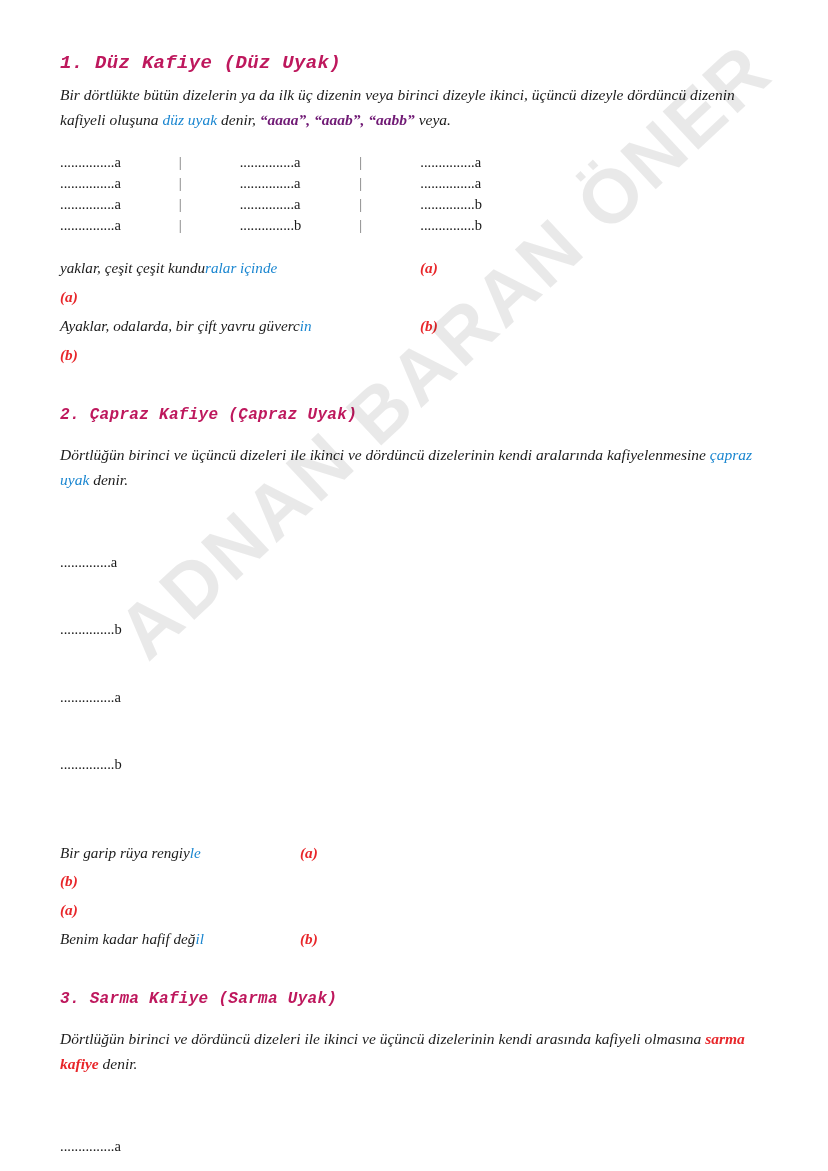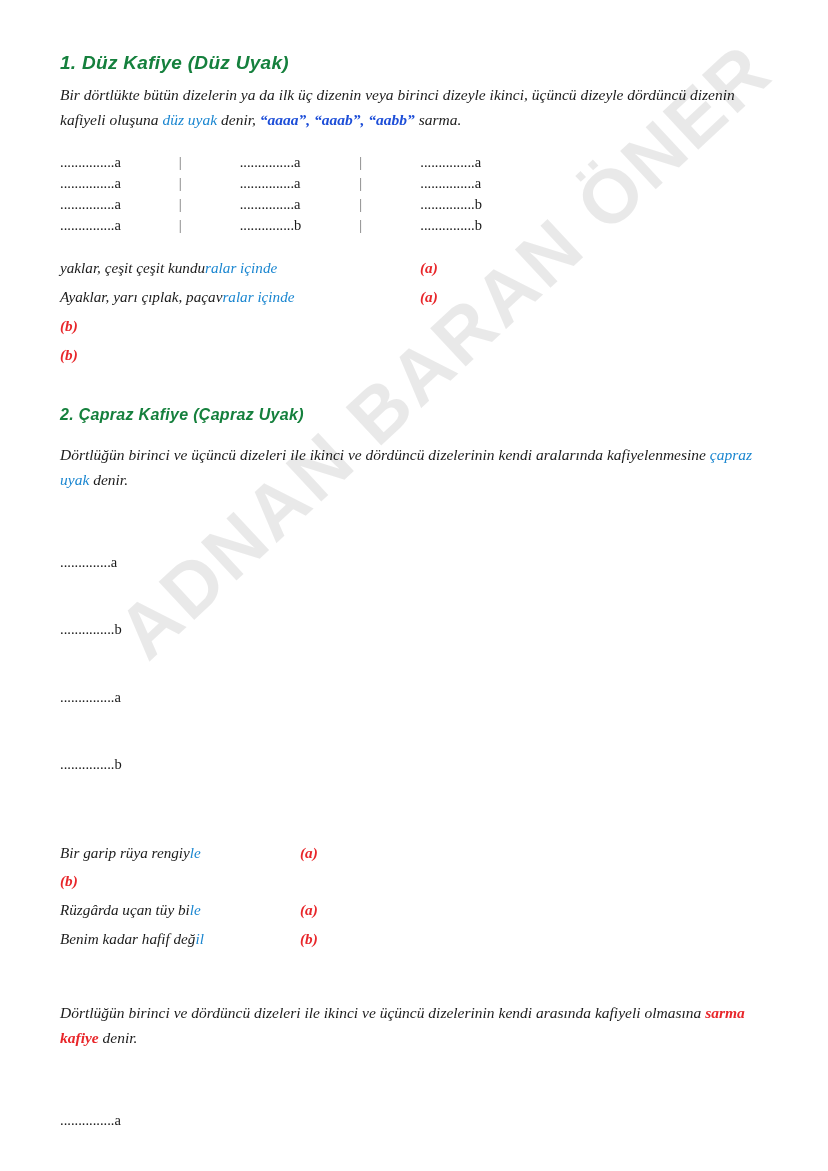--- a/index.html
+++ b/index.html
@@ -41,40 +41,40 @@
     font-weight: bold;
     letter-spacing: 3px;
     color: rgba(0,0,0,0.085);
     white-space: nowrap;
   }
   .content {
     position: relative;
     z-index: 2;
   }
   h2.section-title {
-    color: #15803d;
-    font-family: Liberation Sans, sans-serif;
+    color: #be185d;
+    font-family: Liberation Mono, monospace;
     font-style: italic;
     font-weight: bold;
     font-size: 19px;
     margin: 0 0 8px 0;
     letter-spacing: 0.3px;
   }
   h2.section-title.big {
     font-size: 16px;
   }
   .para {
     font-style: italic;
     font-size: 15.5px;
     line-height: 1.62;
     color: #1b1b1b;
     margin: 0 0 4px 0;
     max-width: 700px;
   }
-  .blue { color: #1d4ed8; font-weight: bold; }
+  .blue { color: #701a75; font-weight: bold; }
   .blue-plain { color: #1a86d0; margin-top: 24px; }
   .red { color: #e8262a; font-weight: bold; }
   .scheme-table {
     margin: 20px 0 10px 0;
     border-collapse: collapse;
     font-size: 14.5px;
     color: #1b1b1b;
   }
   .scheme-table td {
     padding: 2px 0;
@@ -124,21 +124,21 @@
 
 <div class="watermark">
   <span>ADNAN BARAN ÖNER</span>
 </div>
 
 <div class="page">
   <div class="content">
 
     <h2 class="section-title">1. Düz Kafiye (Düz Uyak)</h2>
     <p class="para">
-      <span>Bir dörtlükte bütün dizelerin ya da ilk üç dizenin veya birinci dizeyle ikinci, üçüncü dizeyle dördüncü dizenin kafiyeli oluşuna </span><span class="blue-plain">düz uyak</span><span> denir, </span><span class="blue">“aaaa”, “aaab”, “aabb”</span><span> sarma.</span>
+      <span>Bir dörtlükte bütün dizelerin ya da ilk üç dizenin veya birinci dizeyle ikinci, üçüncü dizeyle dördüncü dizenin kafiyeli oluşuna </span><span class="blue-plain">düz uyak</span><span> denir, </span><span class="blue">“aaaa”, “aaab”, “aabb”</span><span> veya.</span>
     </p>
 
     <table class="scheme-table">
       <tbody>
           <tr>
         <td>...............a</td>
         <td class="sep">|</td>
         <td>...............a</td>
         <td class="sep">|</td>
         <td>...............a</td>
@@ -166,24 +166,24 @@
       </tr>
     </tbody>
       </table>
 
     <div class="verse-block">
       <div class="verse-row">
         <span class="verse-text w1"><span>yaklar, çeşit çeşit kundu</span><span class="blue-plain">ralar içinde</span></span>
         <span class="verse-tag">(a)</span>
       </div>
       <div class="verse-row">
-        <span class="verse-text w1"><span>Ayaklar, yarı çıplak, paçav</span><span class="blue-plain">ralar içinde</span></span>
-        <span class="verse-tag">(a)</span>
-      </div>
-      <div class="verse-row">
+        <span class="verse-tag">(a)</span>
+      </div>
+      <div class="verse-row">
+        <span class="verse-text w1"><span>Ayaklar, odalarda, bir çift yavru güverc</span><span class="blue-plain">in</span></span>
         <span class="verse-tag">(b)</span>
       </div>
       <div class="verse-row">
         <span class="verse-tag">(b)</span>
       </div>
     </div>
 
     <div class="sec-gap-2"></div>
 
     <h2 class="section-title big">2. Çapraz Kafiye (Çapraz Uyak)</h2>
@@ -201,31 +201,31 @@
 
     <div class="verse-block">
       <div class="verse-row">
         <span class="verse-text w2"><span>Bir garip rüya rengiy</span><span class="blue-plain">le</span></span>
         <span class="verse-tag">(a)</span>
       </div>
       <div class="verse-row">
         <span class="verse-tag">(b)</span>
       </div>
       <div class="verse-row">
-        <span class="verse-text w2"><span>Rüzgârda uçan tüy bi</span><span class="blue-plain">le</span></span>
         <span class="verse-tag">(a)</span>
       </div>
       <div class="verse-row">
         <span class="verse-text w2"><span>Benim kadar hafif değ</span><span class="blue-plain">il</span></span>
         <span class="verse-tag">(b)</span>
       </div>
     </div>
 
     <div class="sec-gap-3"></div>
 
+    <h2 class="section-title big">3. Sarma Kafiye (Sarma Uyak)</h2>
     <div class="spacer-sm"></div>
     <p class="para">
       <span>Dörtlüğün birinci ve dördüncü dizeleri ile ikinci ve üçüncü dizelerinin kendi arasında kafiyeli olmasına </span><span class="red">sarma kafiye</span><span> denir.</span>
     </p>
 
     <div class="scheme-single">
       <div>...............a</div>
       
       
       

